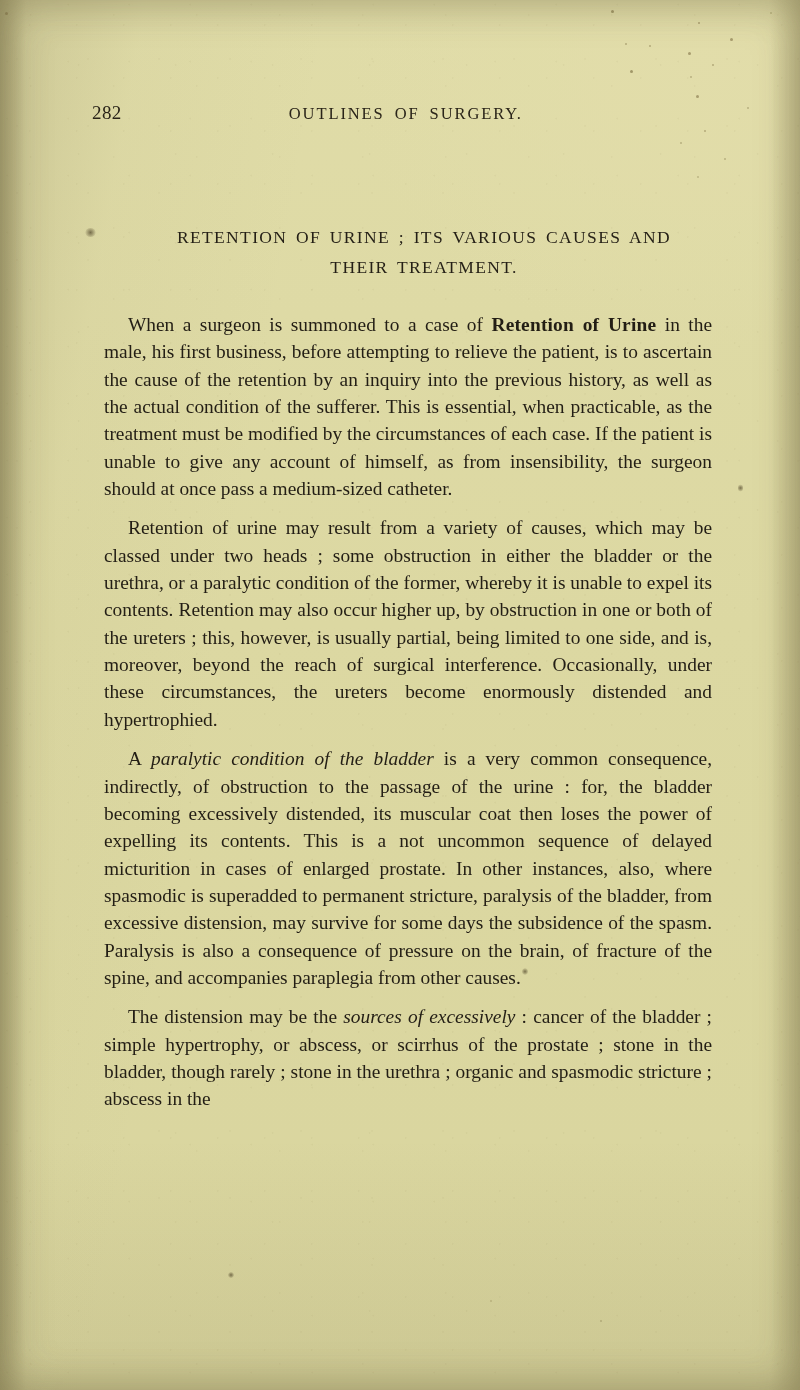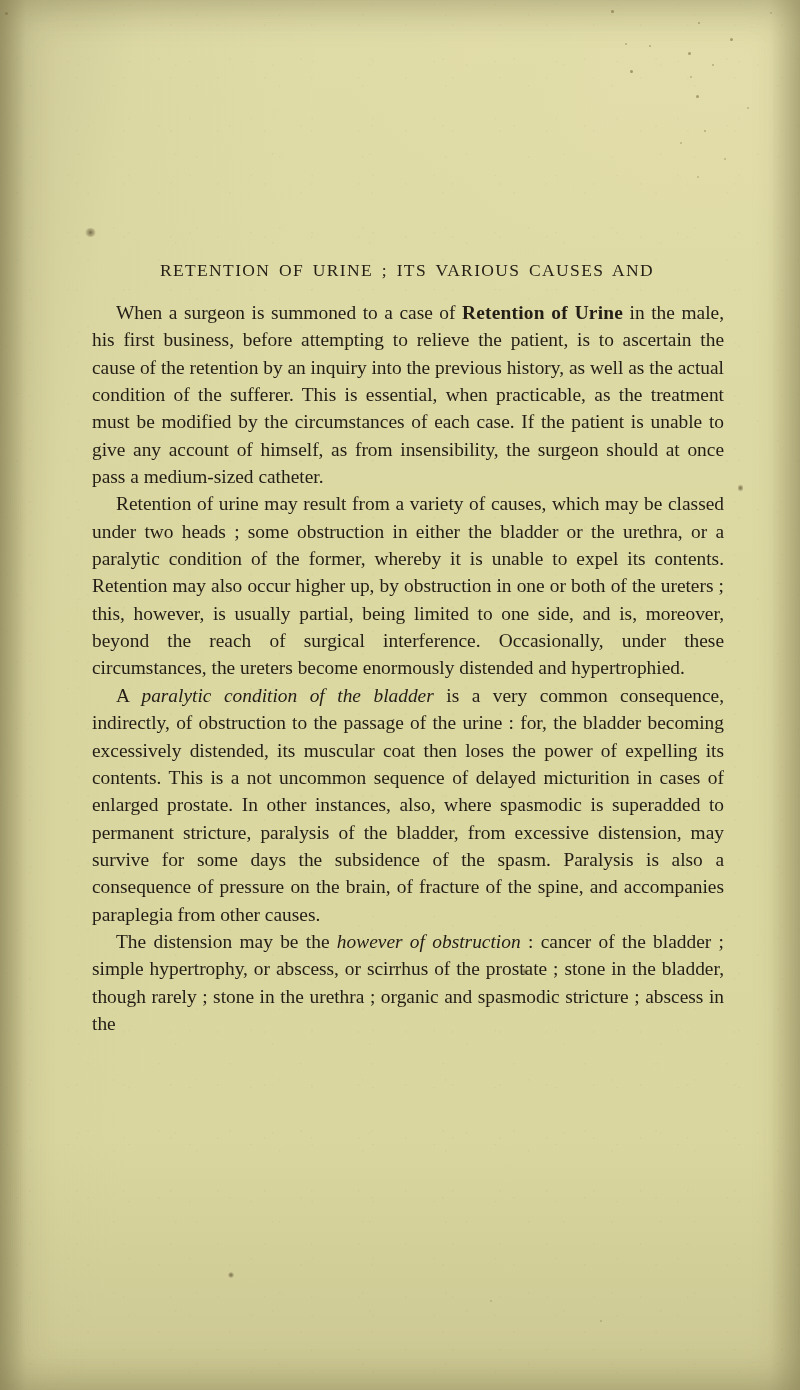--- a/index.html
+++ b/index.html
@@ -78,47 +78,46 @@
     letter-spacing: 1.9px;
     word-spacing: 4px;
     color: #2a2419;
     
     padding-right: 34px;
   }
 
   
   .chapter-heading {
     position: absolute;
-    left: 91px;
+    left: 108px;
     width: 632px;
     top: 222px;
     text-align: center;
     font-size: 17.5px;
     line-height: 30px;
     letter-spacing: 1.35px;
     word-spacing: 3px;
     color: #241f16;
-    margin-top: 33px;
   }
 
   
   .body-text {
     position: absolute;
     left: 92px;
     width: 632px;
     top: 299px;
     font-size: 19.4px;
     line-height: 27.35px;
     text-align: justify;
     text-justify: inter-word;
     color: #231e15;
     hyphens: none;
   }
   .body-text p {
-    margin: 0;
+    margin: 12px;
     text-indent: 24px;
   }
 
   b.display { font-weight: bold; letter-spacing: 0.2px; }
   i.term   { }
 
   
   .speck {
     position: absolute;
     border-radius: 50%;
@@ -141,34 +140,39 @@
   .edge-right { right: 0; width: 30px; background: linear-gradient(270deg, rgba(131,123,80,0.30), rgba(131,123,80,0)); }
 </style>
 </head>
 <body>
 
 <div class="page">
 
   <div class="edge-strip edge-left"></div>
   <div class="edge-strip edge-right"></div>
 
+  <div class="running-head">
+    <span class="folio">282</span>
+    <span class="head-title">OUTLINES OF SURGERY.</span>
+  </div>
 
   <div class="chapter-heading">
     <div>RETENTION OF URINE ; ITS VARIOUS CAUSES AND</div>
+    <div>THEIR TREATMENT.</div>
   </div>
 
   <div class="body-text">
 
     <p><span>When a surgeon is summoned to a case of </span><b class="display">Retention of Urine</b><span> in the male, his first business, before attempting to relieve the patient, is to ascertain the cause of the retention by an inquiry into the previous history, as well as the actual condition of the sufferer.  This is essential, when practicable, as the treatment must be modified by the circumstances of each case.  If the patient is unable to give any account of himself, as from insensibility, the surgeon should at once pass a medium-sized catheter.</span></p>
 
     <p><span>Retention of urine may result from a variety of causes, which may be classed under two heads ; some obstruction in either the bladder or the urethra, or a paralytic condition of the former, whereby it is unable to expel its contents.  Retention may also occur higher up, by obstruction in one or both of the ureters ; this, however, is usually partial, being limited to one side, and is, moreover, beyond the reach of surgical interference. Occasionally, under these circumstances, the ureters become enormously distended and hypertrophied.</span></p>
 
     <p><span>A </span><i class="term">paralytic condition of the bladder</i><span> is a very common consequence, indirectly, of obstruction to the passage of the urine : for, the bladder becoming excessively distended, its muscular coat then loses the power of expelling its contents.  This is a not uncommon sequence of delayed micturition in cases of enlarged prostate.  In other instances, also, where spasmodic is superadded to permanent stricture, paralysis of the bladder, from excessive distension, may survive for some days the subsidence of the spasm.  Paralysis is also a consequence of pressure on the brain, of fracture of the spine, and accompanies paraplegia from other causes.</span></p>
 
-    <p><span>The distension may be the </span><i class="term">however of obstruction</i><span> : cancer of the bladder ; simple hypertrophy, or abscess, or scirrhus of the prostate ; stone in the bladder, though rarely ; stone in the urethra ; organic and spasmodic stricture ; abscess in the</span></p>
+    <p><span>The distension may be the </span><i class="term">sources of excessively</i><span> : cancer of the bladder ; simple hypertrophy, or abscess, or scirrhus of the prostate ; stone in the bladder, though rarely ; stone in the urethra ; organic and spasmodic stricture ; abscess in the</span></p>
 
   </div>
 
   <div class="blot" style="left:85px;  top:228px; width:11px; height:9px;"></div>
   <div class="blot" style="left:522px; top:968px; width:6px; height:7px;"></div>
   <div class="blot" style="left:228px; top:1272px; width:6px; height:6px;"></div>
   <div class="blot" style="left:738px; top:484px; width:5px; height:8px;"></div>
 
   <div class="speck" style="left:611px; top:10px;  width:3px; height:3px; opacity:.55;"></div>
   <div class="speck" style="left:698px; top:22px;  width:2px; height:2px; opacity:.45;"></div>

